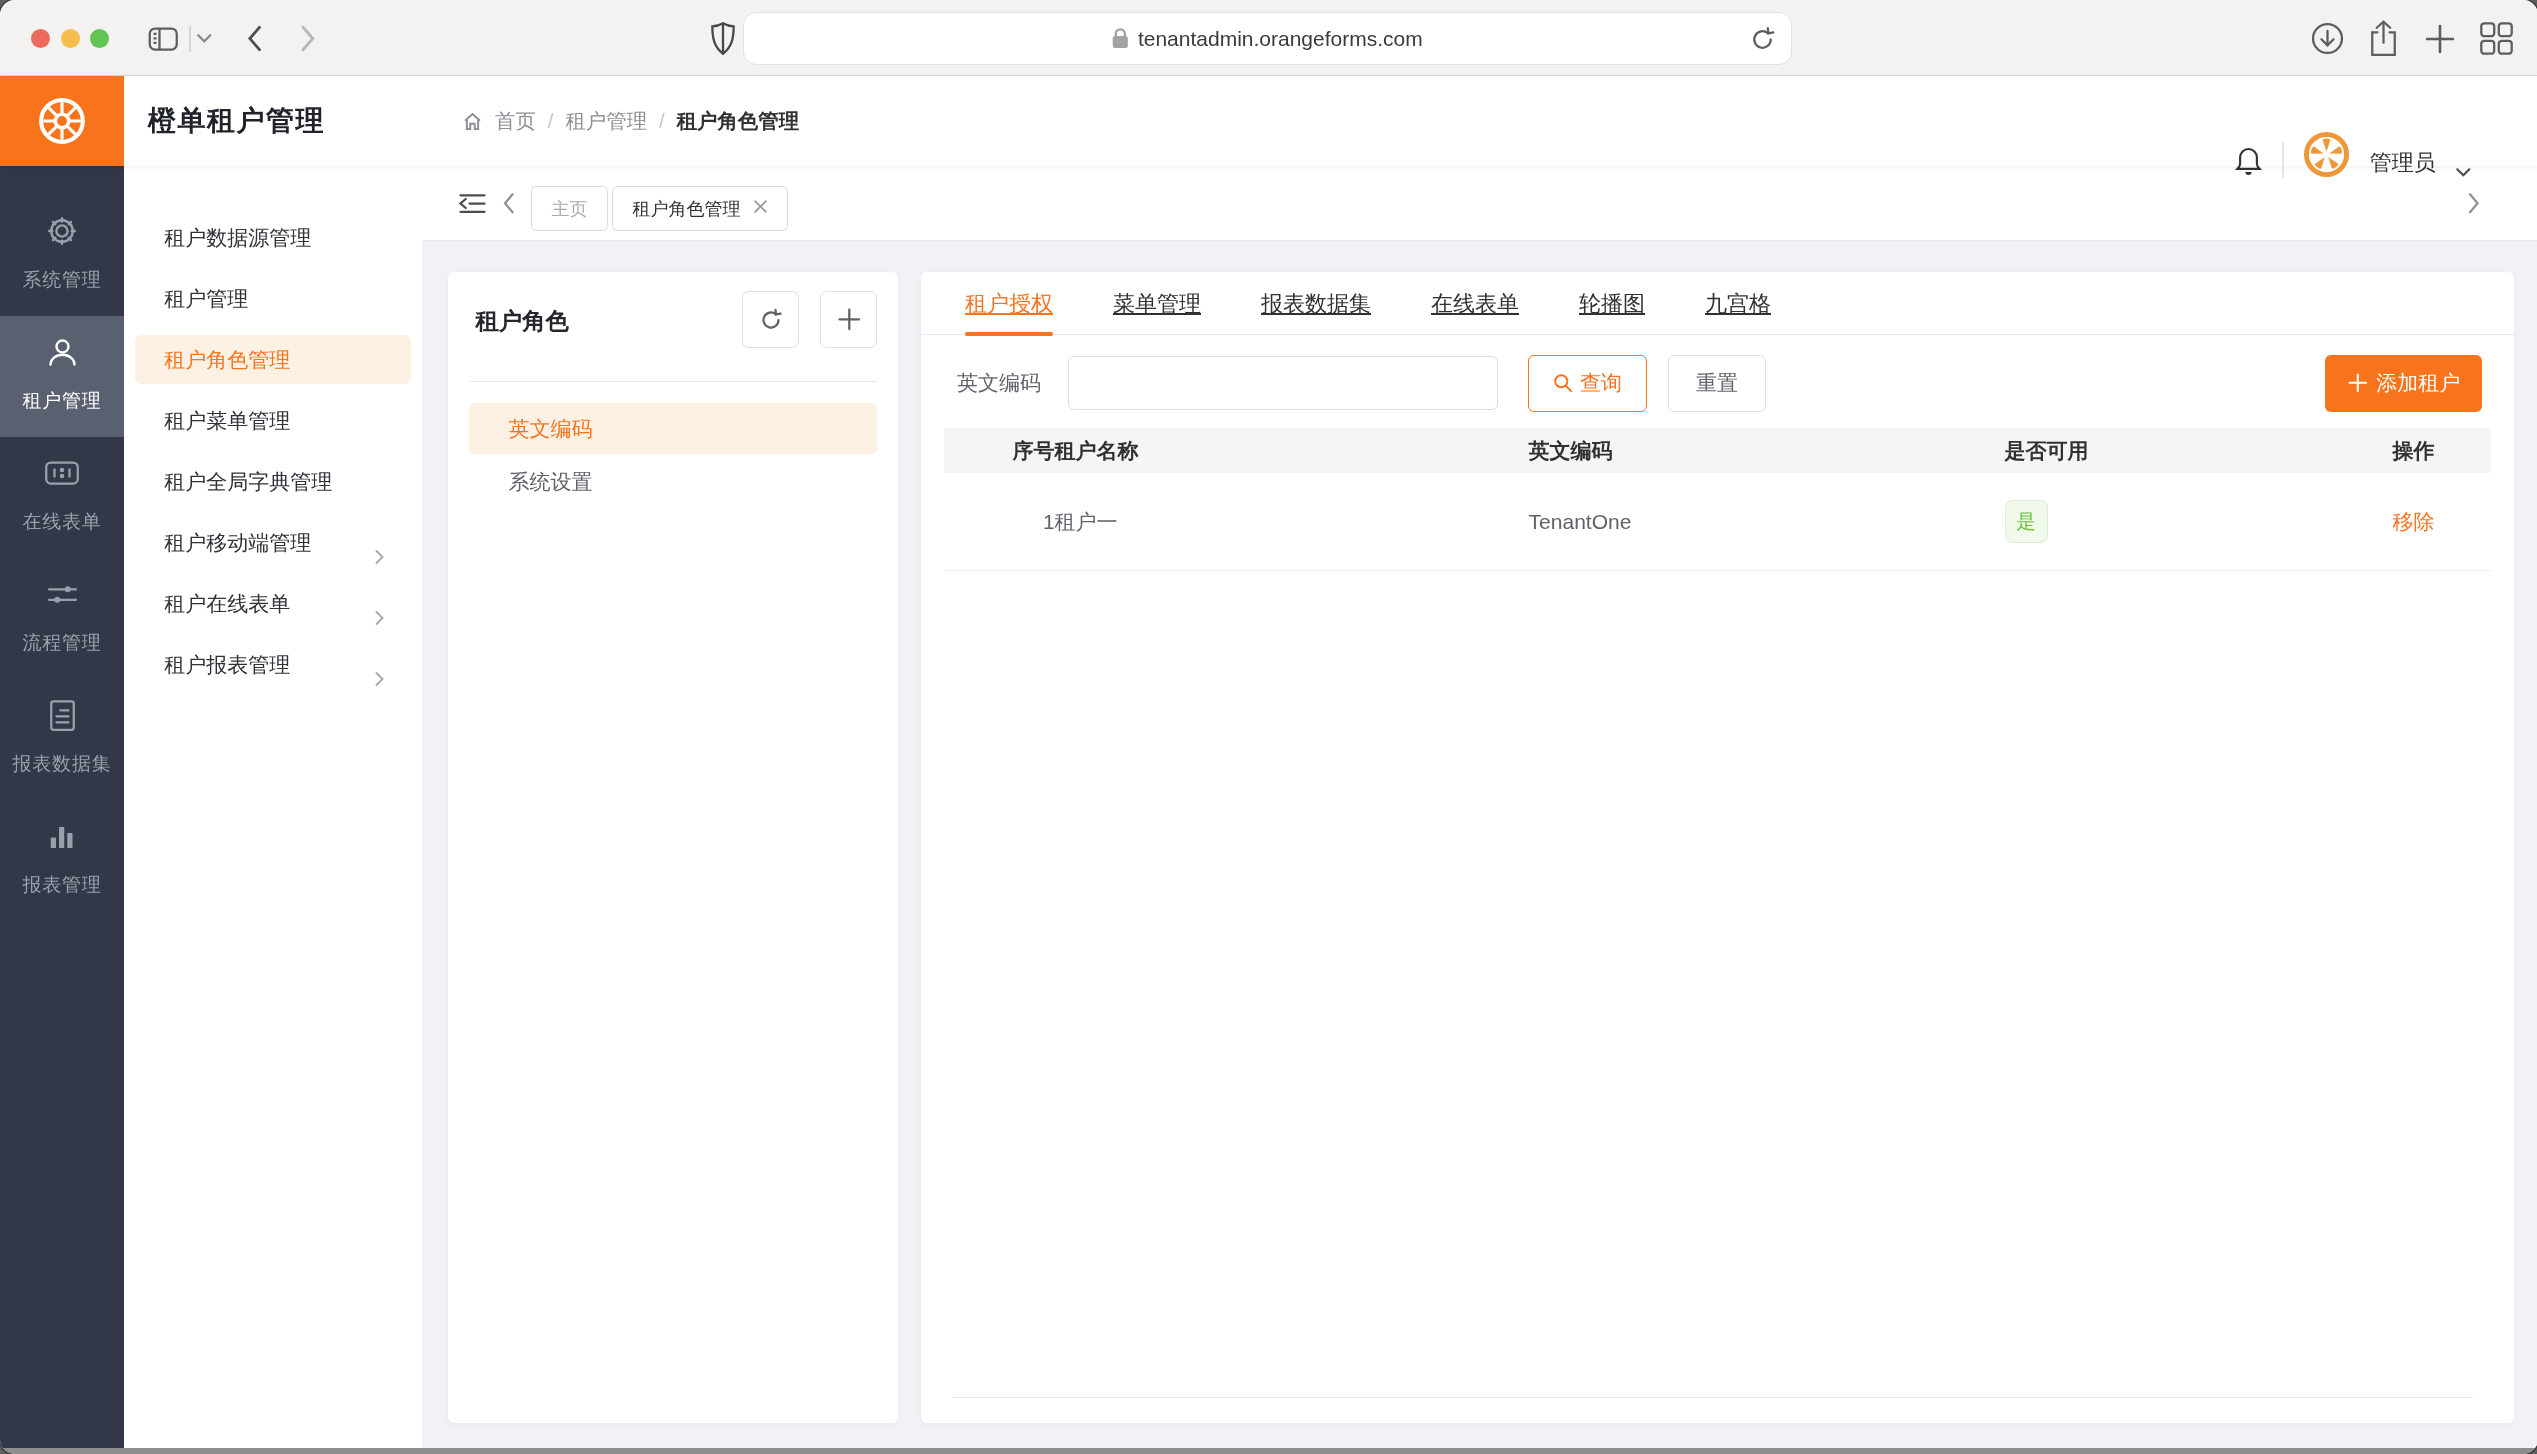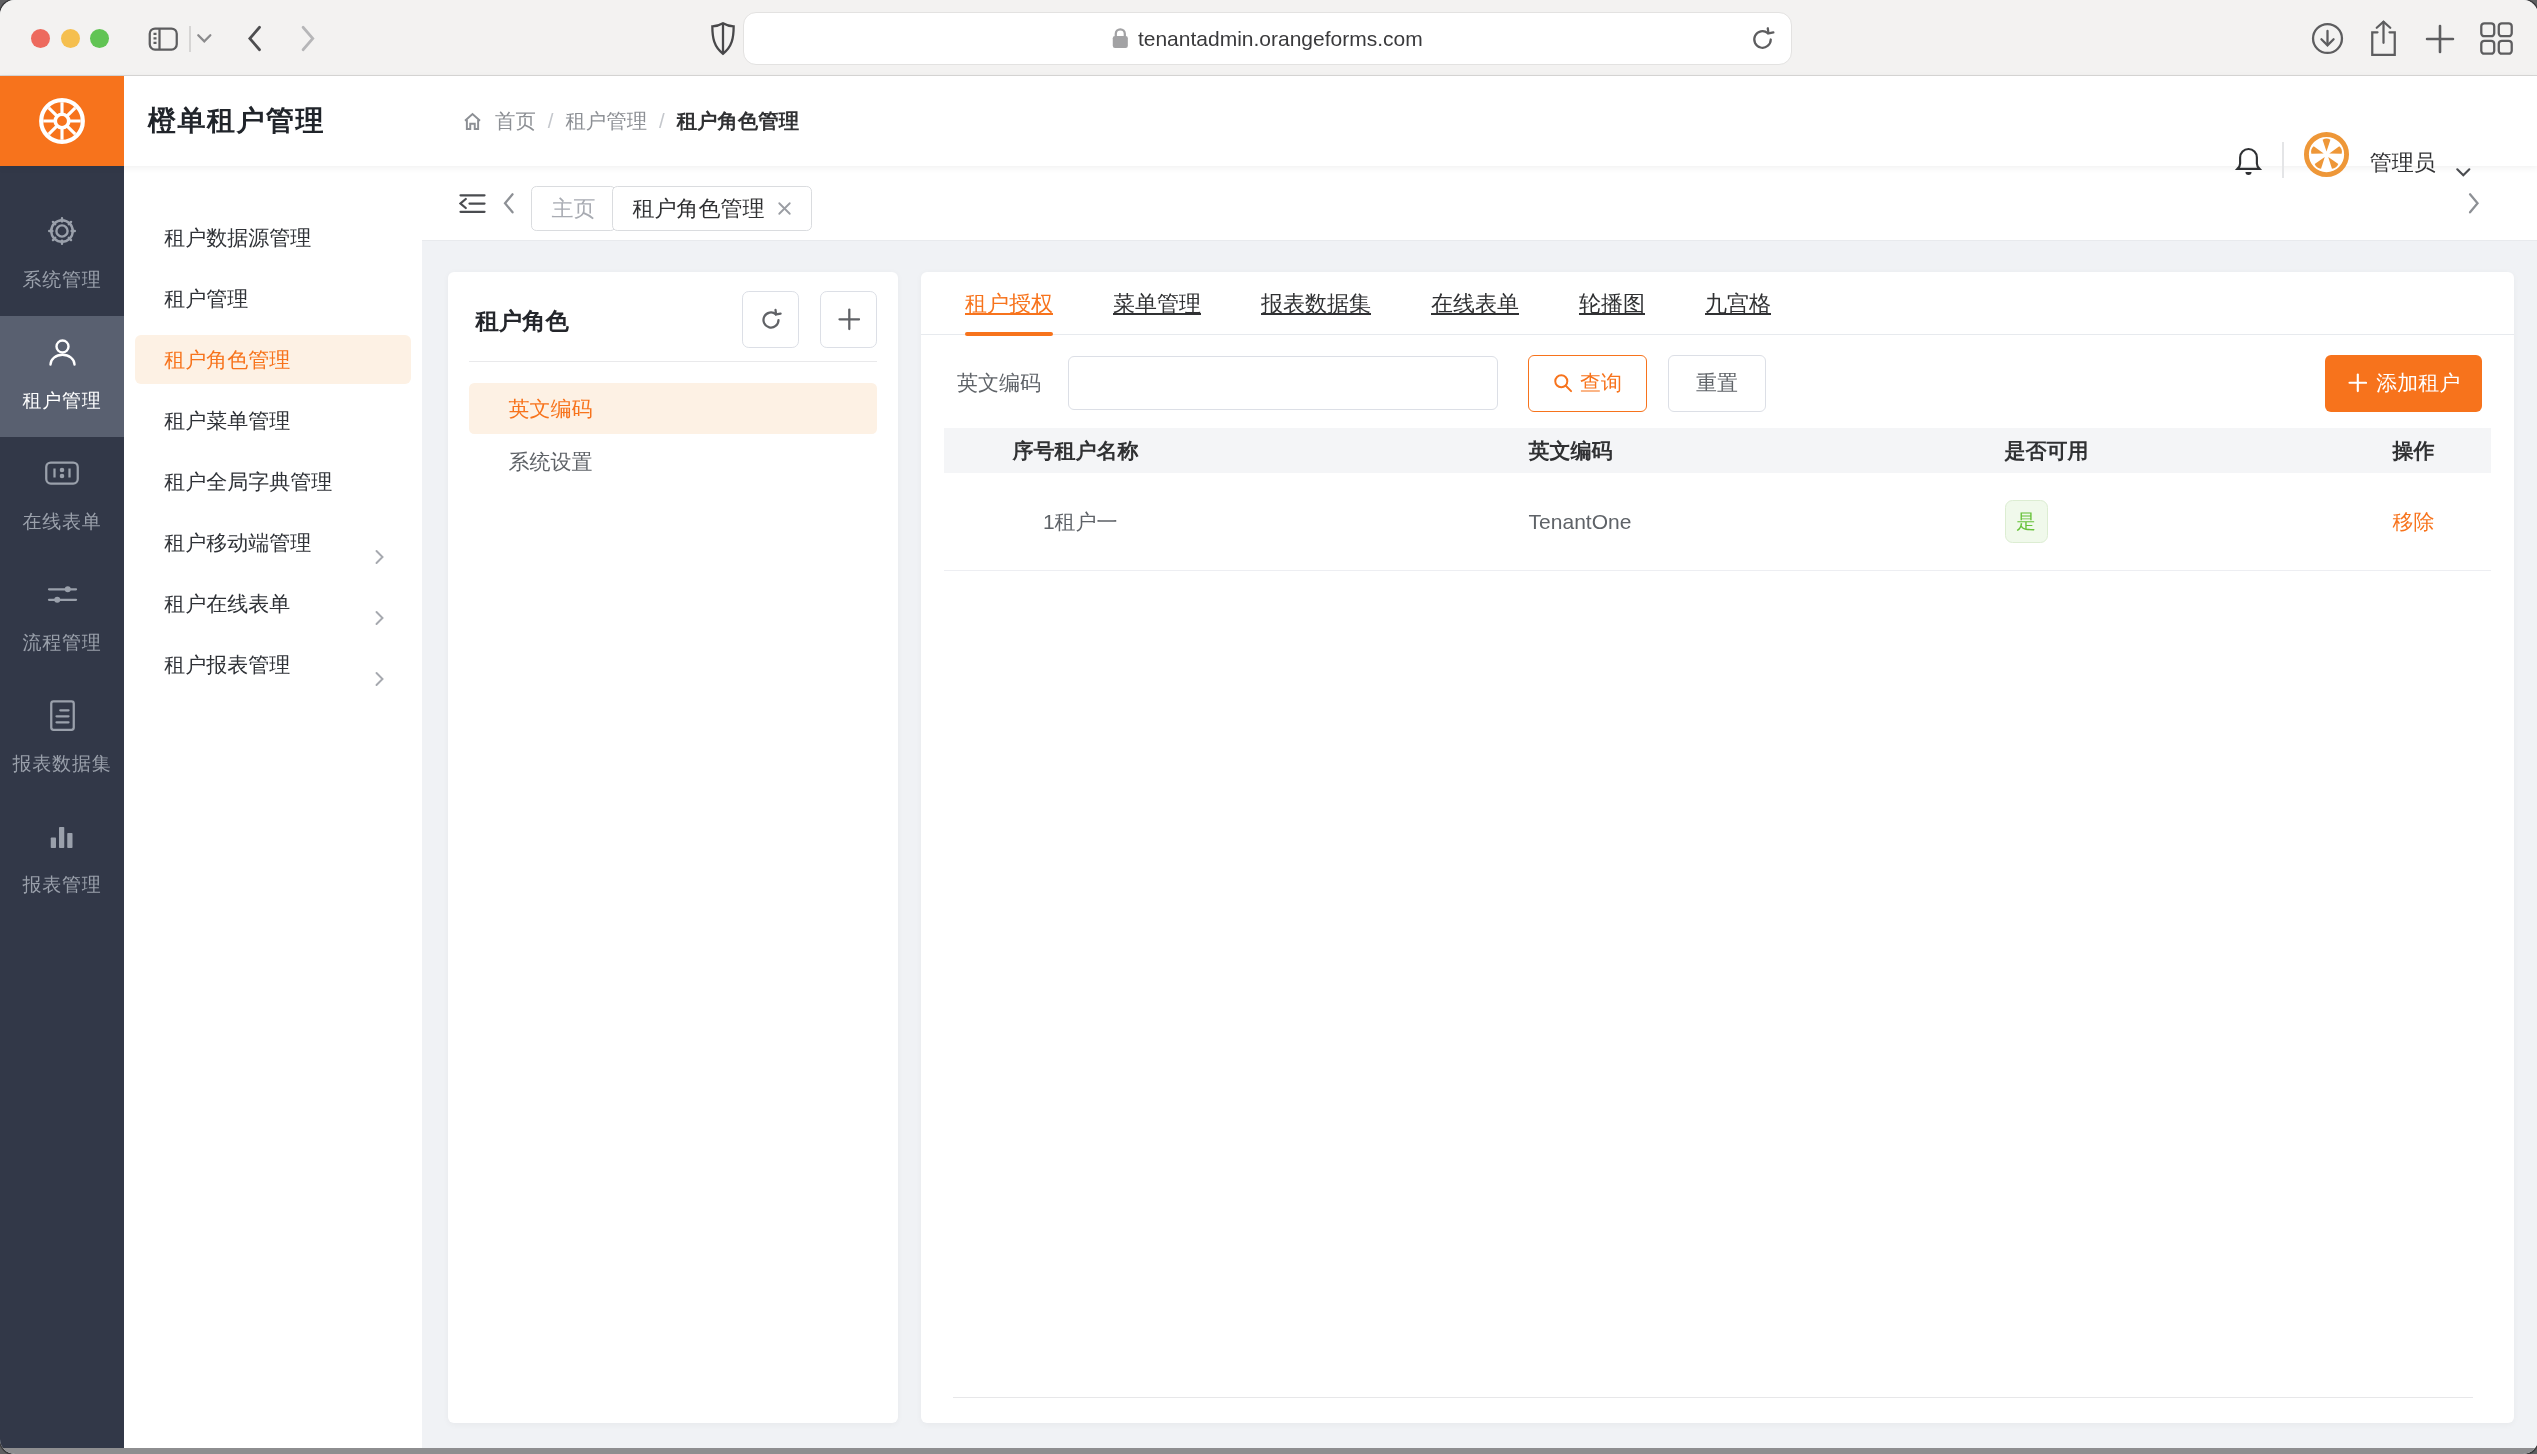--- a/index.html
+++ b/index.html
@@ -40,30 +40,30 @@
   .submenu { position:absolute; left:124px; top:166px; bottom:6px; width:298px; background:#ffffff; }
   .sm-item { position:relative; margin:12px 11.3px 0 11.3px; height:49px; line-height:49px; border-radius:6px; padding-left:29px; font-size:21px; color:#2f3237; cursor:pointer; }
   .sm-item:first-child { margin-top:47px; }
   .sm-item.active { background:#fdf1e4; color:#f7731c; }
   .sm-item .chev { position:absolute; right:24px; top:16px; color:#a6a9af; }
 
   
   .main { position:absolute; left:422px; top:166px; right:0; bottom:6px; background:#f0f2f5; }
   .tabbar { position:absolute; left:0; top:0; width:100%; height:75px; background:#ffffff; border-bottom:1.5px solid #e8eaed; }
   .tb-ic { position:absolute; color:#4a4c50; }
-  .chip { position:absolute; top:20.4px; height:45px; border:1.5px solid #dadcdf; border-radius:5.3px; background:#fff; display:flex; align-items:center; padding:0 19.6px; font-size:22px; color:#a8abb2; cursor:pointer;text-align:right; }
+  .chip { position:absolute; top:20.4px; height:45px; border:1.5px solid #dadcdf; border-radius:5.3px; background:#fff; display:flex; align-items:center; padding:0 19.6px; font-size:18px; color:#a8abb2; cursor:pointer;text-align:right; }
   .chip.active { color:#303133; gap:12px; }
   .chip .x { color:#9a9da3; }
 
   .card { position:absolute; background:#ffffff; border-radius:6px; box-shadow:0 1.5px 6px rgba(0,0,0,.04); }
   .card-left { left:26.4px; top:106px; width:450px; height:1151px; }
   .card-right { left:499px; top:106px; width:1593px; height:1151px; }
 
   
-  .panel-head { position:relative; height:90px; border-bottom:1.5px solid #e9e9eb; margin:0 21px; }
+  .panel-head { position:relative; height:110px; border-bottom:1.5px solid #e9e9eb; margin:0 21px; }
   .panel-title { position:absolute; left:6px; top:33px; font-size:23.4px; font-weight:bold; color:#24262b; }
   .sq-btn { position:absolute; top:19px; width:57px; height:57px; border:1.5px solid #dcdfe6; border-radius:6.8px; background:#fff; display:flex; align-items:center; justify-content:center; color:#606266; cursor:pointer; }
   .sq-refresh { right:78px; } .sq-plus { right:0; }
   .p-item { margin:0 21px; height:51px; line-height:51px; border-radius:5.3px; padding-left:39px; font-size:21px; color:#5f6368; cursor:pointer; }
   .p-item.first { margin-top:21px; }
   .p-item.active { background:#fdf1e4; color:#f7731c; }
 
   
   .el-tabs { display:flex; align-items:center; height:63px; padding-left:44px; gap:60px; border-bottom:1.5px solid #e7eaee; }
   .el-tab { position:relative; height:63px; line-height:63px; font-size:22px; color:#303133; cursor:pointer;text-decoration:underline; }

